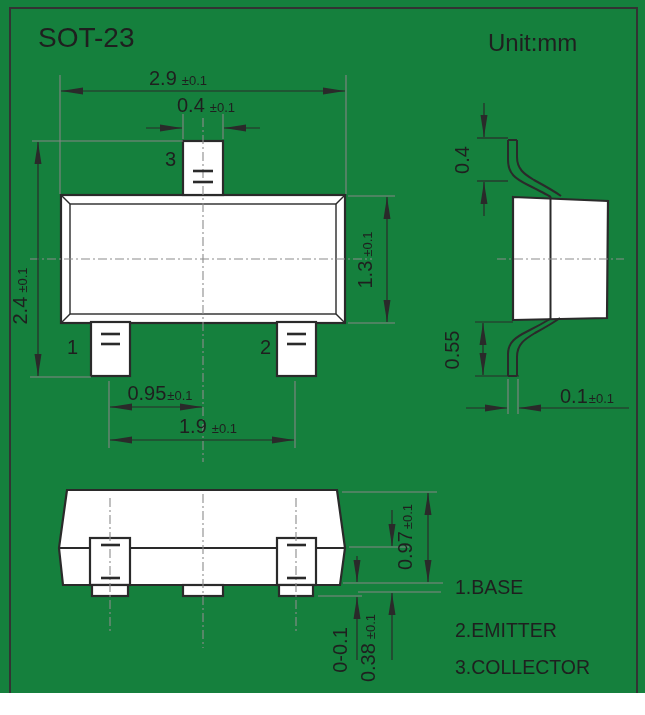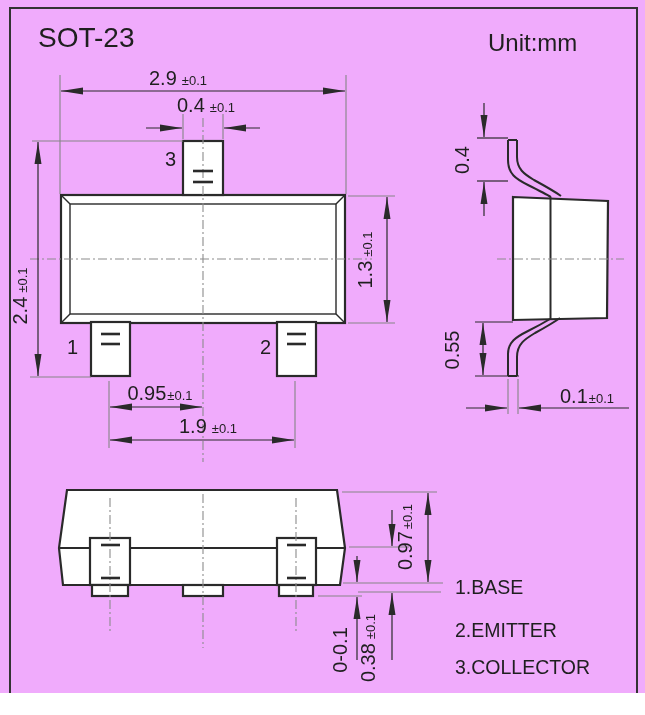--- a/index.html
+++ b/index.html
@@ -1,16 +1,16 @@
 <!DOCTYPE html>
 <html><head>
 <meta charset="utf-8">
 <style>
   html,body{margin:0;padding:0;background:#fff;}
-  .page{width:645px;height:693px;position:relative;background:#f0abfc;}
+  .page{width:645px;height:693px;position:relative;background:#15803d;}
   svg{display:block;}
   text{font-family:"Liberation Sans","DejaVu Sans",sans-serif;fill:#1f1f1f;}
   .title{font-size:28px;}
   .unit{font-size:24px;}
   .v{font-size:20px;}
   .tol{font-size:13px;}
   .pin{font-size:20px;}
   .legend{font-size:19.5px;}
   .outline{stroke:#2a2a2a;stroke-width:2.2;fill:#ffffff;}
   .thin{stroke:#2a2a2a;stroke-width:1.4;fill:none;}

